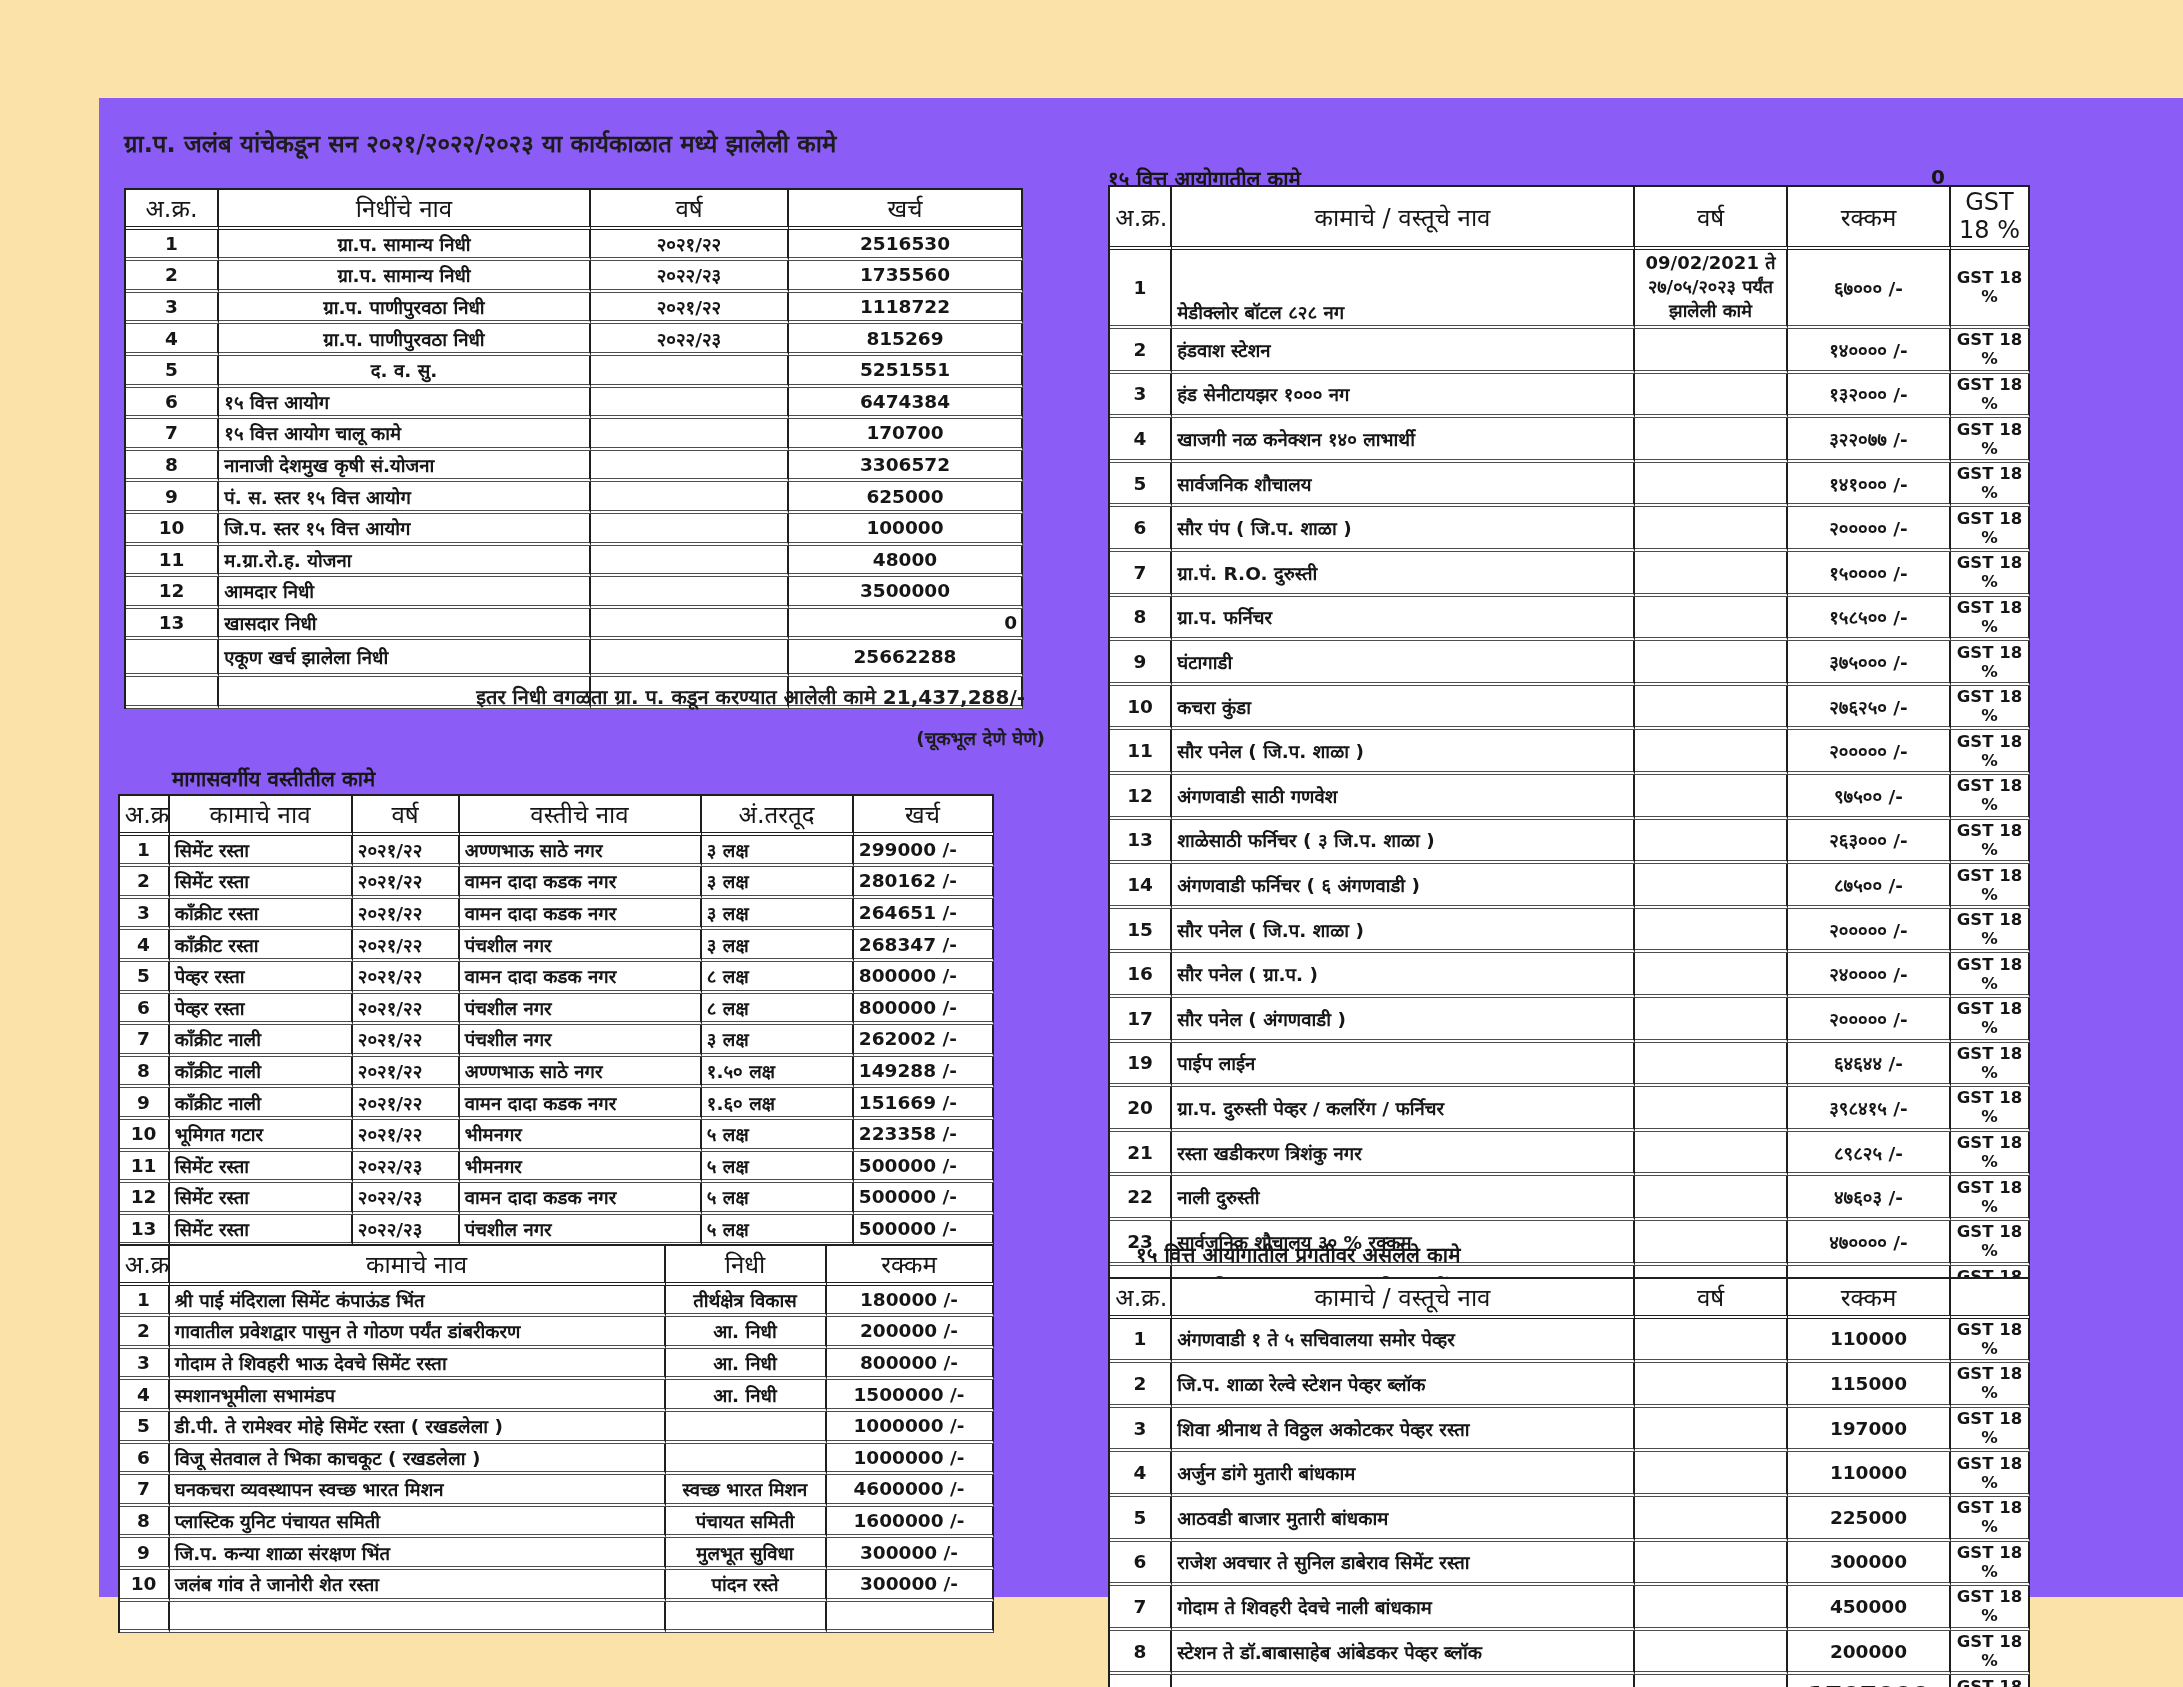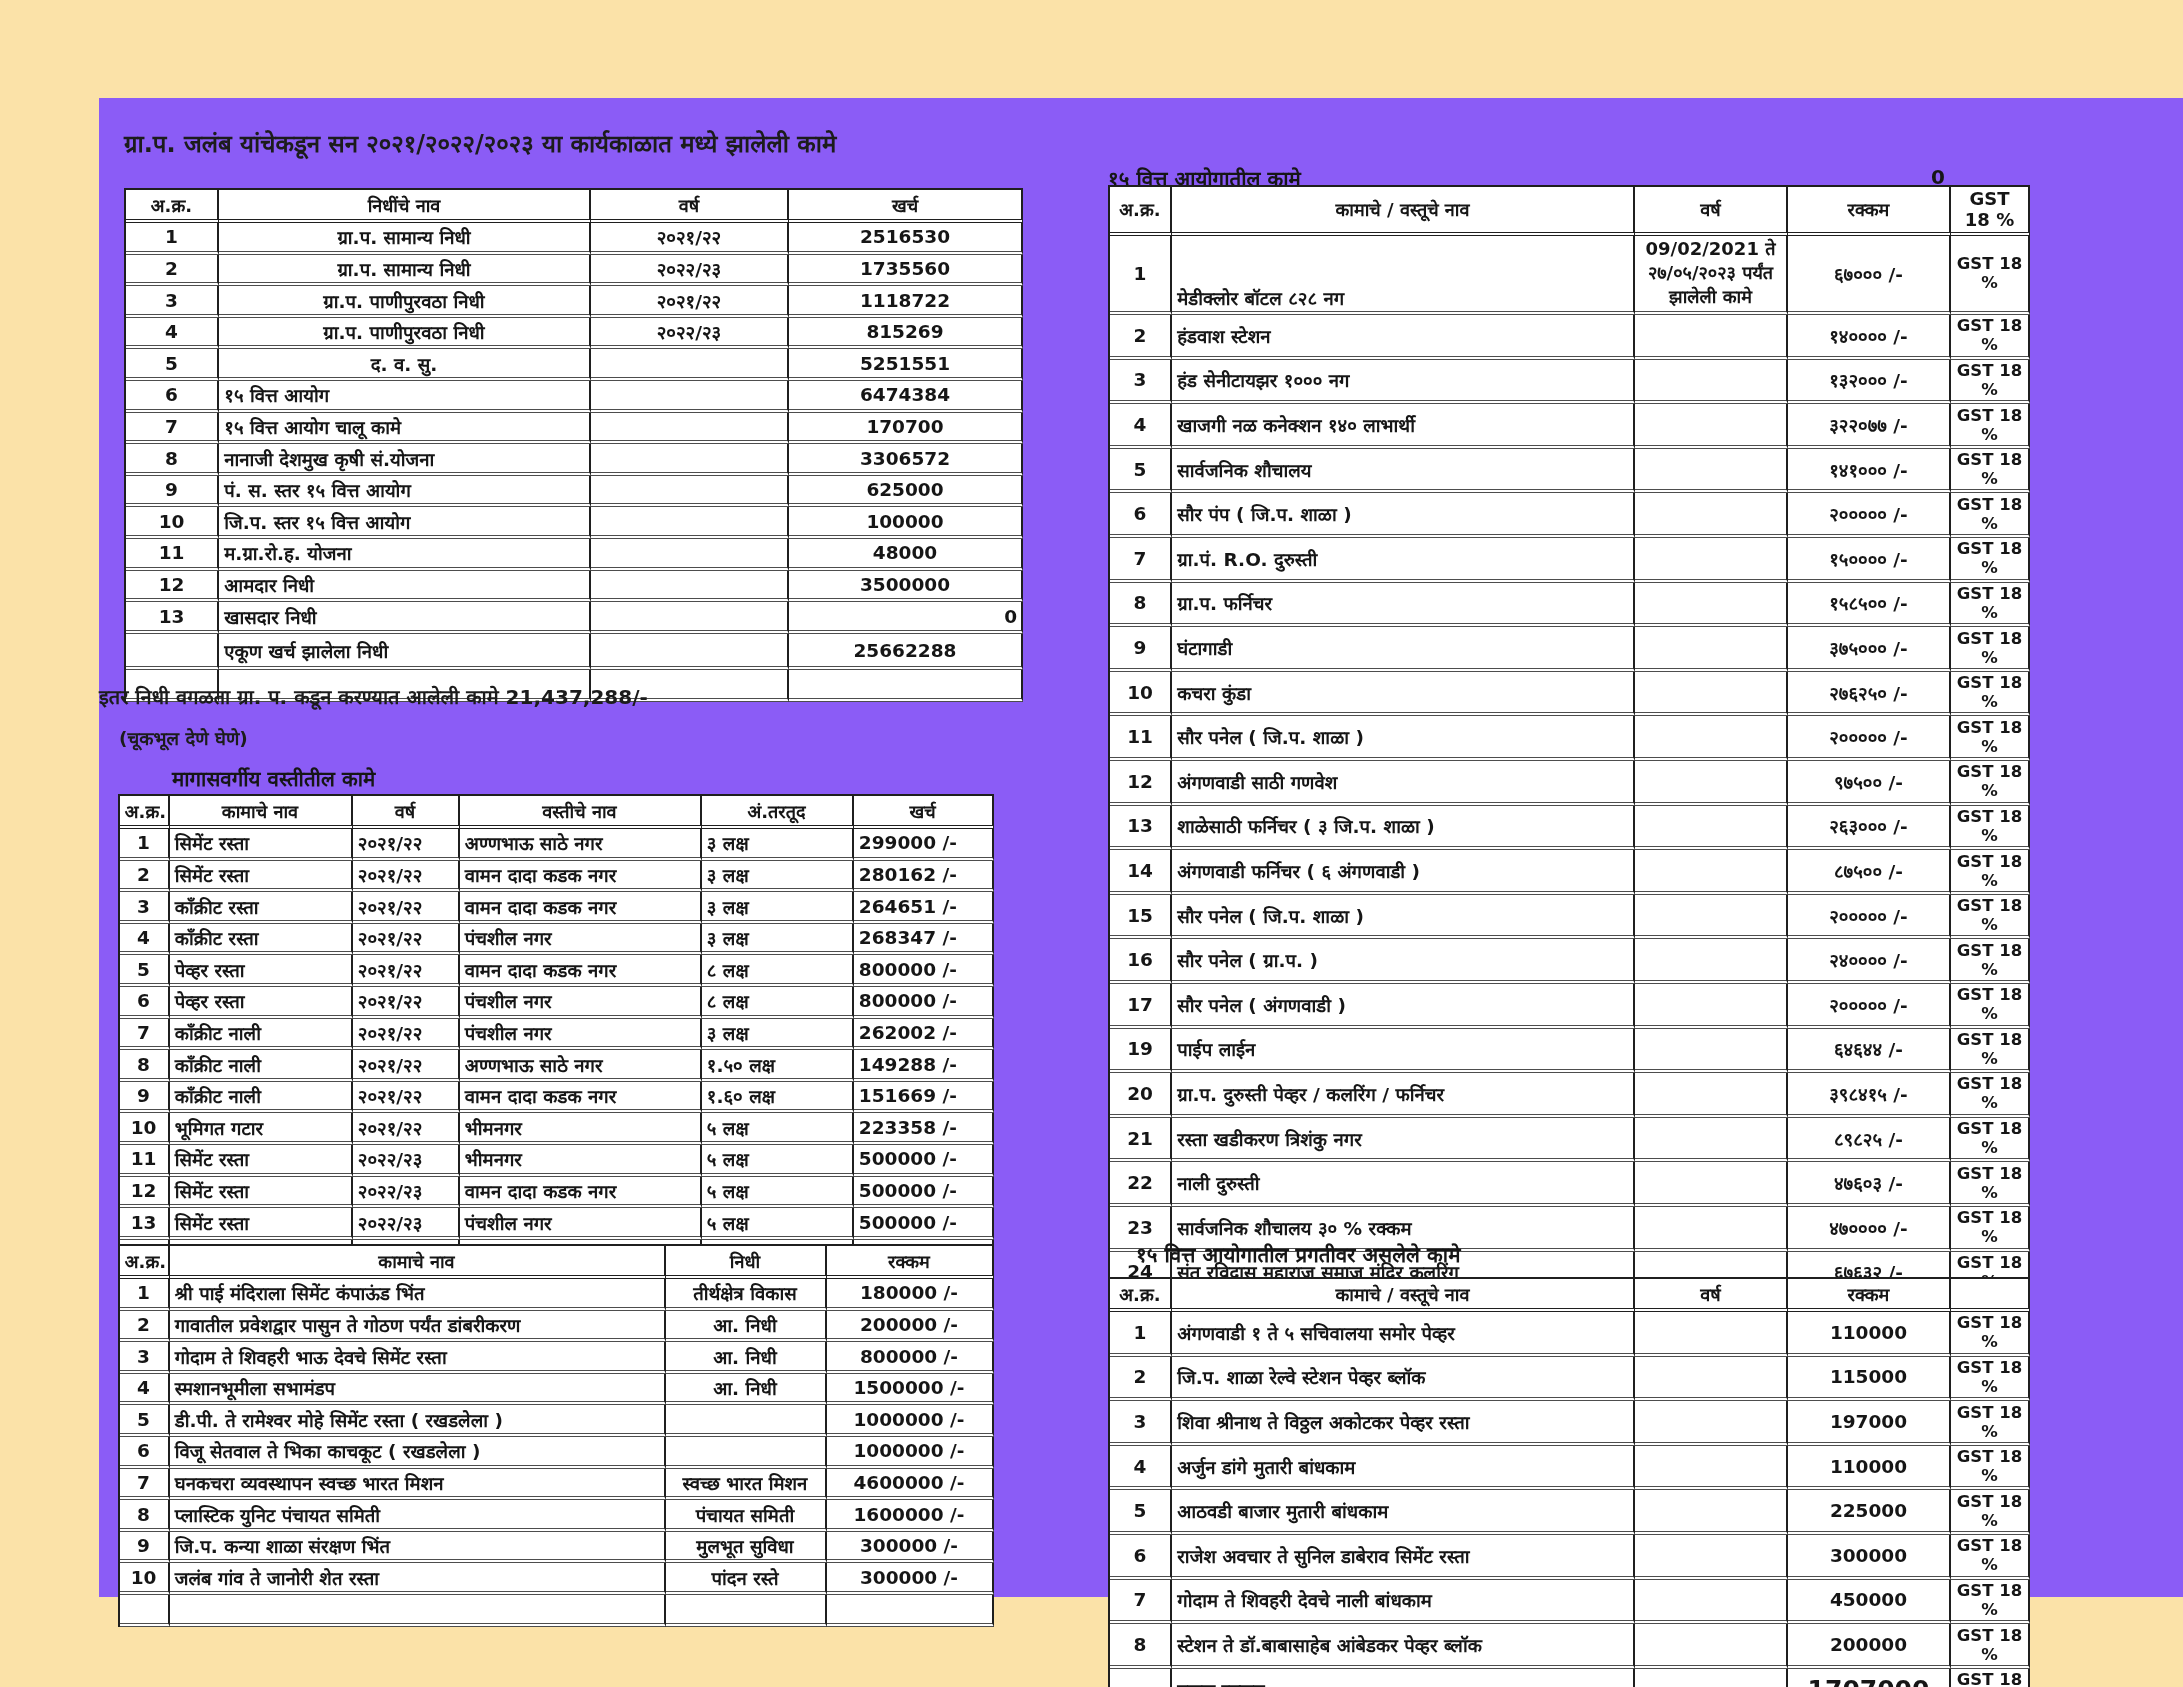--- a/index.html
+++ b/index.html
@@ -15,21 +15,21 @@
     position:absolute;left:99px;top:98px;
     width:2095px;height:1499px;
     background:#8b5cf6;
   }
   .abs{position:absolute;}
 
   .doc-title{
     left:25px;top:28px;width:992px;
     font-size:24px;font-weight:700;color:#1c1c1c;
   }
-  .note{left:0;width:926px;text-align:left;font-weight:700;color:#1c1c1c;}
+  .note{left:0;width:926px;text-align:right;font-weight:700;color:#1c1c1c;}
   .note1{top:585px;font-size:20px;}
   .note2{top:627px;font-size:18.5px;margin-left:20px;}
   .subtitle{
     left:73px;top:666px;width:463px;text-align:left;
     font-size:20.5px;font-weight:700;
   }
   .fc-title{left:1009px;top:66px;width:556px;font-size:20.5px;font-weight:700;}
   .zero-note{left:1819px;top:67px;width:40px;font-size:20px;font-weight:600;text-align:center;}
   .progress-title{left:1012px;top:1142px;width:794px;font-size:20.5px;font-weight:700;padding-left:25px;}
 
@@ -42,21 +42,21 @@
   table.grid td, table.grid th{
     border-right:2px solid #1f1f1f;
     border-bottom:4px double #4d4d4d;
     padding:1.3px 5.3px;
     font-size:18.5px;
     font-weight:600;
     overflow:hidden;
     vertical-align:middle;
   }
   table.grid th{
-    font-size:18px;font-weight:700;text-align:center;
+    font-size:24px;font-weight:400;text-align:center;
     border-bottom:4.6px double #1f1f1f;
     height:26.5px;
   }
   table.grid td{height:24px;}
 
   
   .tbl-funds{left:25px;top:90px;width:897px;}
   .tbl-backward{left:18.5px;top:696px;width:875px;}
   .tbl-works{left:18.5px;top:1146px;width:875px;}
   

